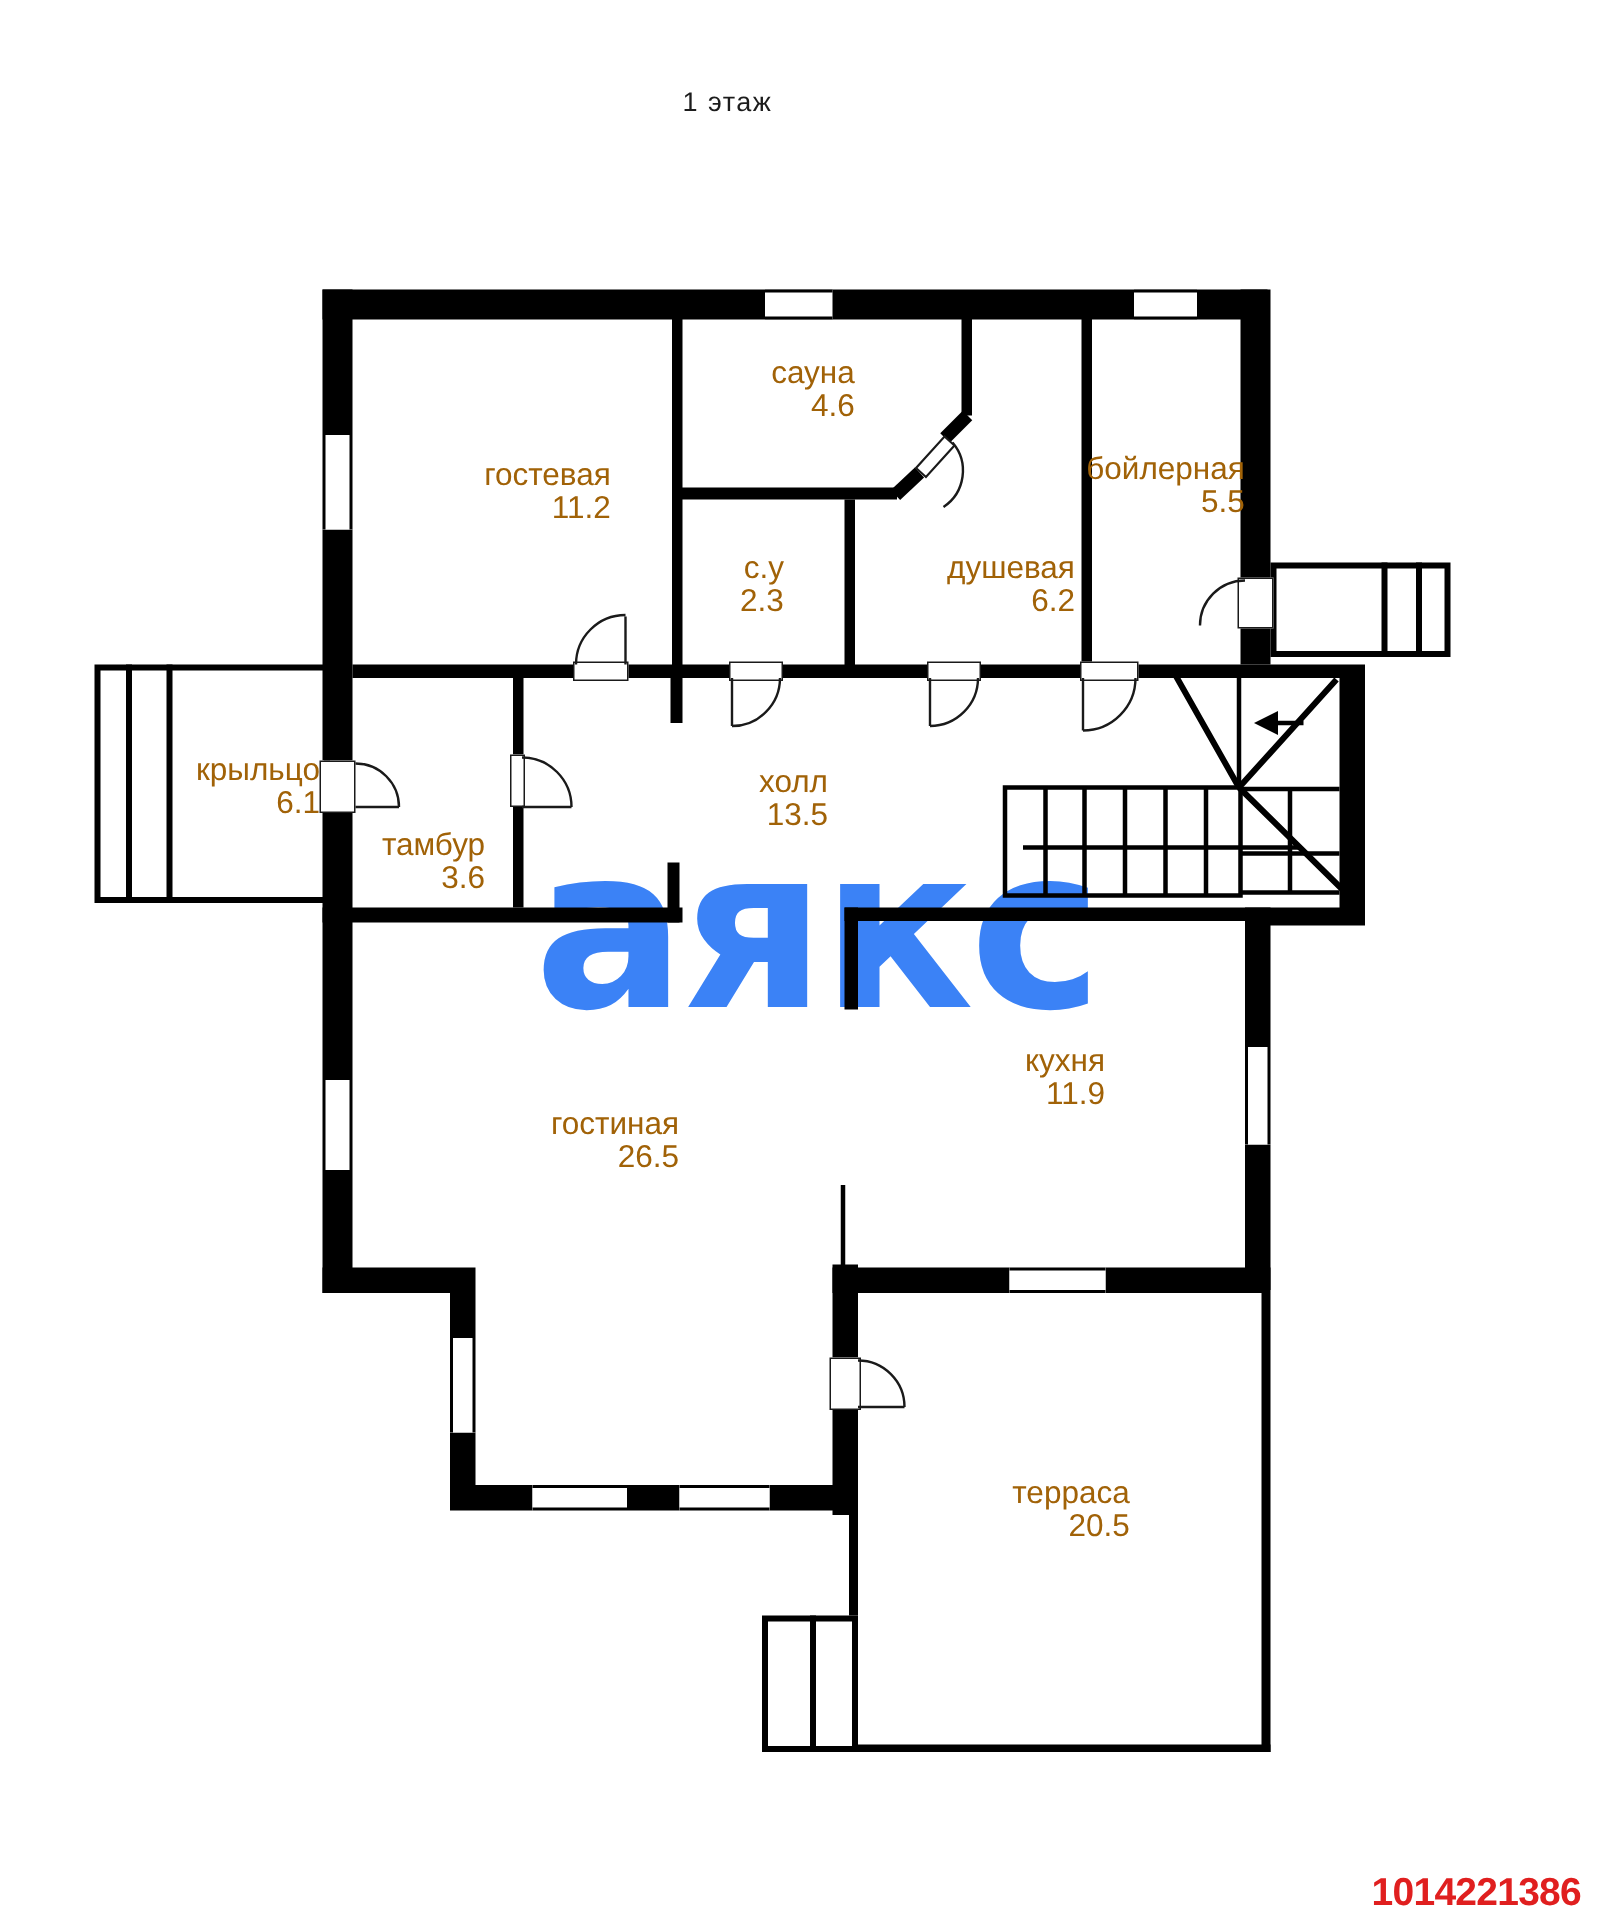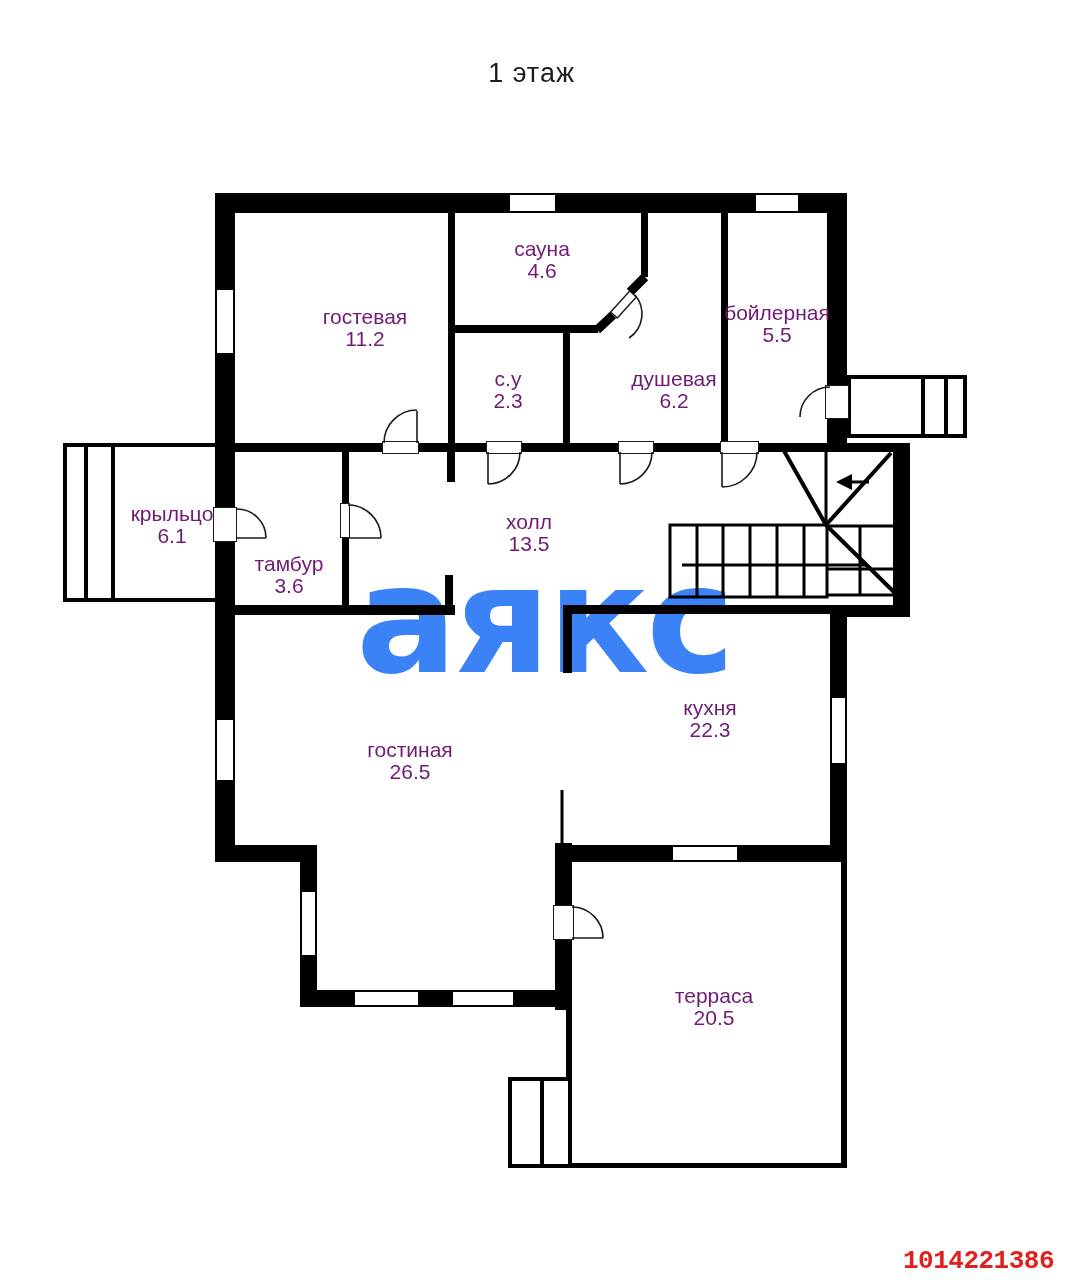--- a/index.html
+++ b/index.html
@@ -1,35 +1,35 @@
 <!DOCTYPE html>
 <html><head>
 <meta charset="utf-8">
 <style>
   html,body{margin:0;padding:0;background:#ffffff;}
   .canvas{position:relative;width:1079px;height:1280px;background:#ffffff;overflow:hidden;
           font-family:"Liberation Sans", sans-serif;}
-  .title{position:absolute;left:455px;top:58px;width:120px;text-align:right;
-         font-size:27px;color:#1c1c1c;letter-spacing:1px;}
+  .title{position:absolute;left:455px;top:58px;width:120px;text-align:left;
+         font-size:18px;color:#1c1c1c;letter-spacing:1px;}
   .watermark{position:absolute;left:356px;top:545px;font-size:150px;line-height:150px;
              font-weight:bold;color:#3b82f6;letter-spacing:-3px;z-index:1;
              font-family:"DejaVu Sans", sans-serif;}
   .w{position:absolute;background:#000;z-index:3;}
   .thin{position:absolute;border:4px solid #000;box-sizing:border-box;background:#fff;z-index:2;}
   .sline{position:absolute;background:#000;z-index:2;}
   .win-h{position:absolute;background:#fff;border-top:2px solid #000;border-bottom:2px solid #000;
          box-sizing:border-box;z-index:4;}
   .win-v{position:absolute;background:#fff;border-left:2px solid #000;border-right:2px solid #000;
          box-sizing:border-box;z-index:4;}
   .leaf{position:absolute;background:#fff;border:1.5px solid #1a1a1a;box-sizing:border-box;z-index:5;}
   .overlay{position:absolute;left:0;top:0;z-index:6;pointer-events:none;}
-  .room-label{position:absolute;transform:translateX(-50%);text-align:center;z-index:7;
-              font-size:21px;line-height:22px;color:#701a75;white-space:nowrap;}
+  .room-label{position:absolute;transform:translateX(-50%);text-align:right;z-index:7;
+              font-size:21px;line-height:22px;color:#a16207;white-space:nowrap;}
   .listing-id{position:absolute;right:25px;top:1246px;font-size:26px;font-weight:bold;
-              color:#e01f1f;letter-spacing:-0.5px;z-index:7;font-family:Liberation Mono, monospace;}
+              color:#e01f1f;letter-spacing:-0.5px;z-index:7;font-family:Liberation Sans, sans-serif;}
 </style>
 </head>
 <body>
 
 <div class="canvas">
 
   <div class="title">1 этаж</div>
   <div class="watermark">аякс</div>
 
   <div class="thin" style="left:63px;top:443px;width:157px;height:159px"></div>
@@ -167,21 +167,21 @@
   <div class="room-label" style="left:529px;top:511px">
     <div>холл</div>
     <div>13.5</div>
   </div>
   <div class="room-label" style="left:410px;top:739px">
     <div>гостиная</div>
     <div>26.5</div>
   </div>
   <div class="room-label" style="left:710px;top:697px">
     <div>кухня</div>
-    <div>22.3</div>
+    <div>11.9</div>
   </div>
   <div class="room-label" style="left:714px;top:985px">
     <div>терраса</div>
     <div>20.5</div>
   </div>
 
   <div class="listing-id">1014221386</div>
 </div>
 
 </body></html>

